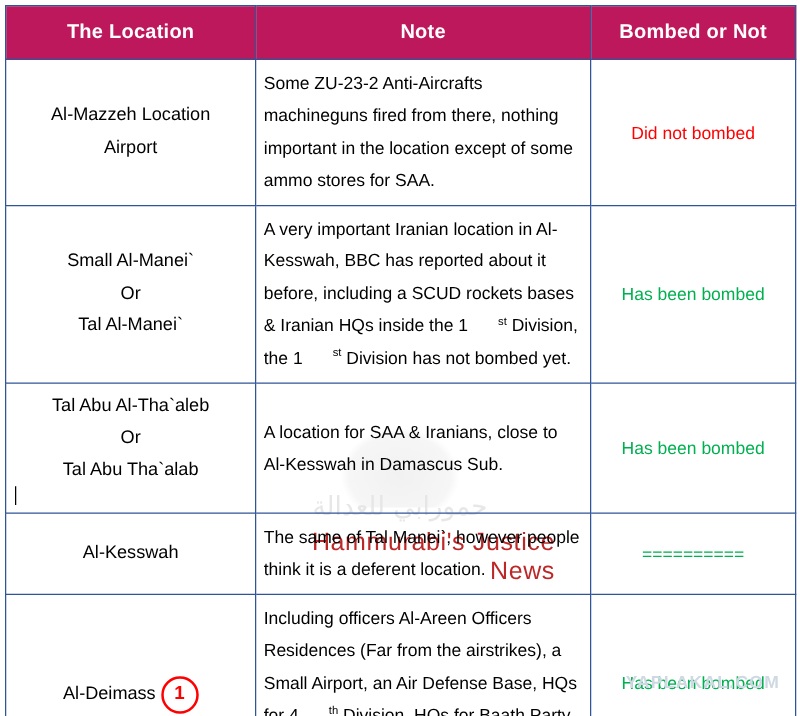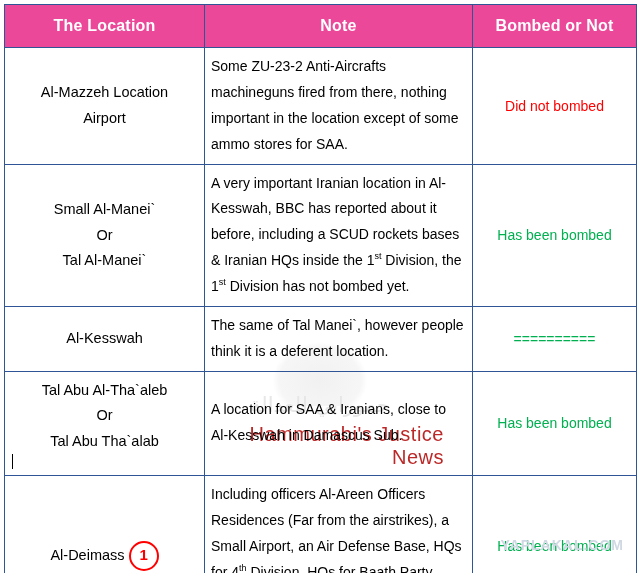--- a/index.html
+++ b/index.html
@@ -83,21 +83,21 @@
     margin: 4px 0 0 4px;
     table-layout: fixed;
     background: transparent;
   }
   table.main th, table.main td {
     border: 1px solid #2f5597;
     vertical-align: middle;
     padding: 6px 6px;
   }
   thead th {
-    background: #ec4899;
+    background: #be185d;
     color: #ffffff;
     font-size: 16px;
     font-weight: bold;
     text-align: center;
     height: 30px;
     padding: 5px 4px;
     letter-spacing: 0.2px;
   }
   col.c-loc { width: 200px; }
   col.c-note { width: 268px; }
@@ -122,20 +122,21 @@
     padding-top: 12px;
   }
   .bomb-not { color: #ff0000; }
   .bomb-yes { color: #00b050; }
   .bomb-eq  { color: #00b050; letter-spacing: 0px; }
 
   sup.ord {
     font-size: 9px;
     vertical-align: super;
     line-height: 0;
+    margin-left: 24px;
   }
 
   .loc-lines span { display: block; }
   .caret {
     display: inline-block;
     width: 1px;
     height: 15px;
     background: #000;
     vertical-align: -3px;
     margin-left: 1px;
@@ -208,48 +209,48 @@
         </td>
         <td class="note"><span>A very important Iranian location in Al-Kesswah, BBC has reported about it before, including a SCUD rockets bases &amp; Iranian HQs inside the 1</span><sup class="ord">st</sup><span> Division, the 1</span><sup class="ord">st</sup><span> Division has not bombed yet.</span></td>
         <td class="bomb">
           <span class="bomb-yes">Has been bombed</span>
         </td>
       </tr>
 
       <tr>
         <td class="loc">
           <span class="loc-lines">
-            <span>Al-Kesswah</span>
-          </span>
-        </td>
-        <td class="note">The same of Tal Manei`, however people think it is a deferent location.</td>
-        <td class="bomb">
-          <span class="bomb-eq">==========</span>
-        </td>
-      </tr>
-
-      <tr>
-        <td class="loc">
-          <span class="loc-lines">
             <span>Tal Abu Al-Tha`aleb</span>
             <span>Or</span>
             <span>
                 <span>Tal Abu Tha`alab</span>
                 <span class="caret"></span>
               </span>
           </span>
         </td>
         <td class="note">A location for SAA &amp; Iranians, close to Al-Kesswah in Damascus Sub.</td>
         <td class="bomb">
           <span class="bomb-yes">Has been bombed</span>
         </td>
       </tr>
 
       <tr>
         <td class="loc">
+          <span class="loc-lines">
+            <span>Al-Kesswah</span>
+          </span>
+        </td>
+        <td class="note">The same of Tal Manei`, however people think it is a deferent location.</td>
+        <td class="bomb">
+          <span class="bomb-eq">==========</span>
+        </td>
+      </tr>
+
+      <tr>
+        <td class="loc">
           <span class="loc-cell-inner">
             <span>Al-Deimass</span>
             <span class="marker">1</span>
           </span>
         </td>
         <td class="note"><span>Including officers Al-Areen Officers Residences (Far from the airstrikes), a Small Airport, an Air Defense Base, HQs for 4</span><sup class="ord">th</sup><span> Division, HQs for Baath Party, HQs for Iranian Experts.</span></td>
         <td class="bomb">
           <span class="bomb-yes">Has been bombed</span>
         </td>
       </tr>

